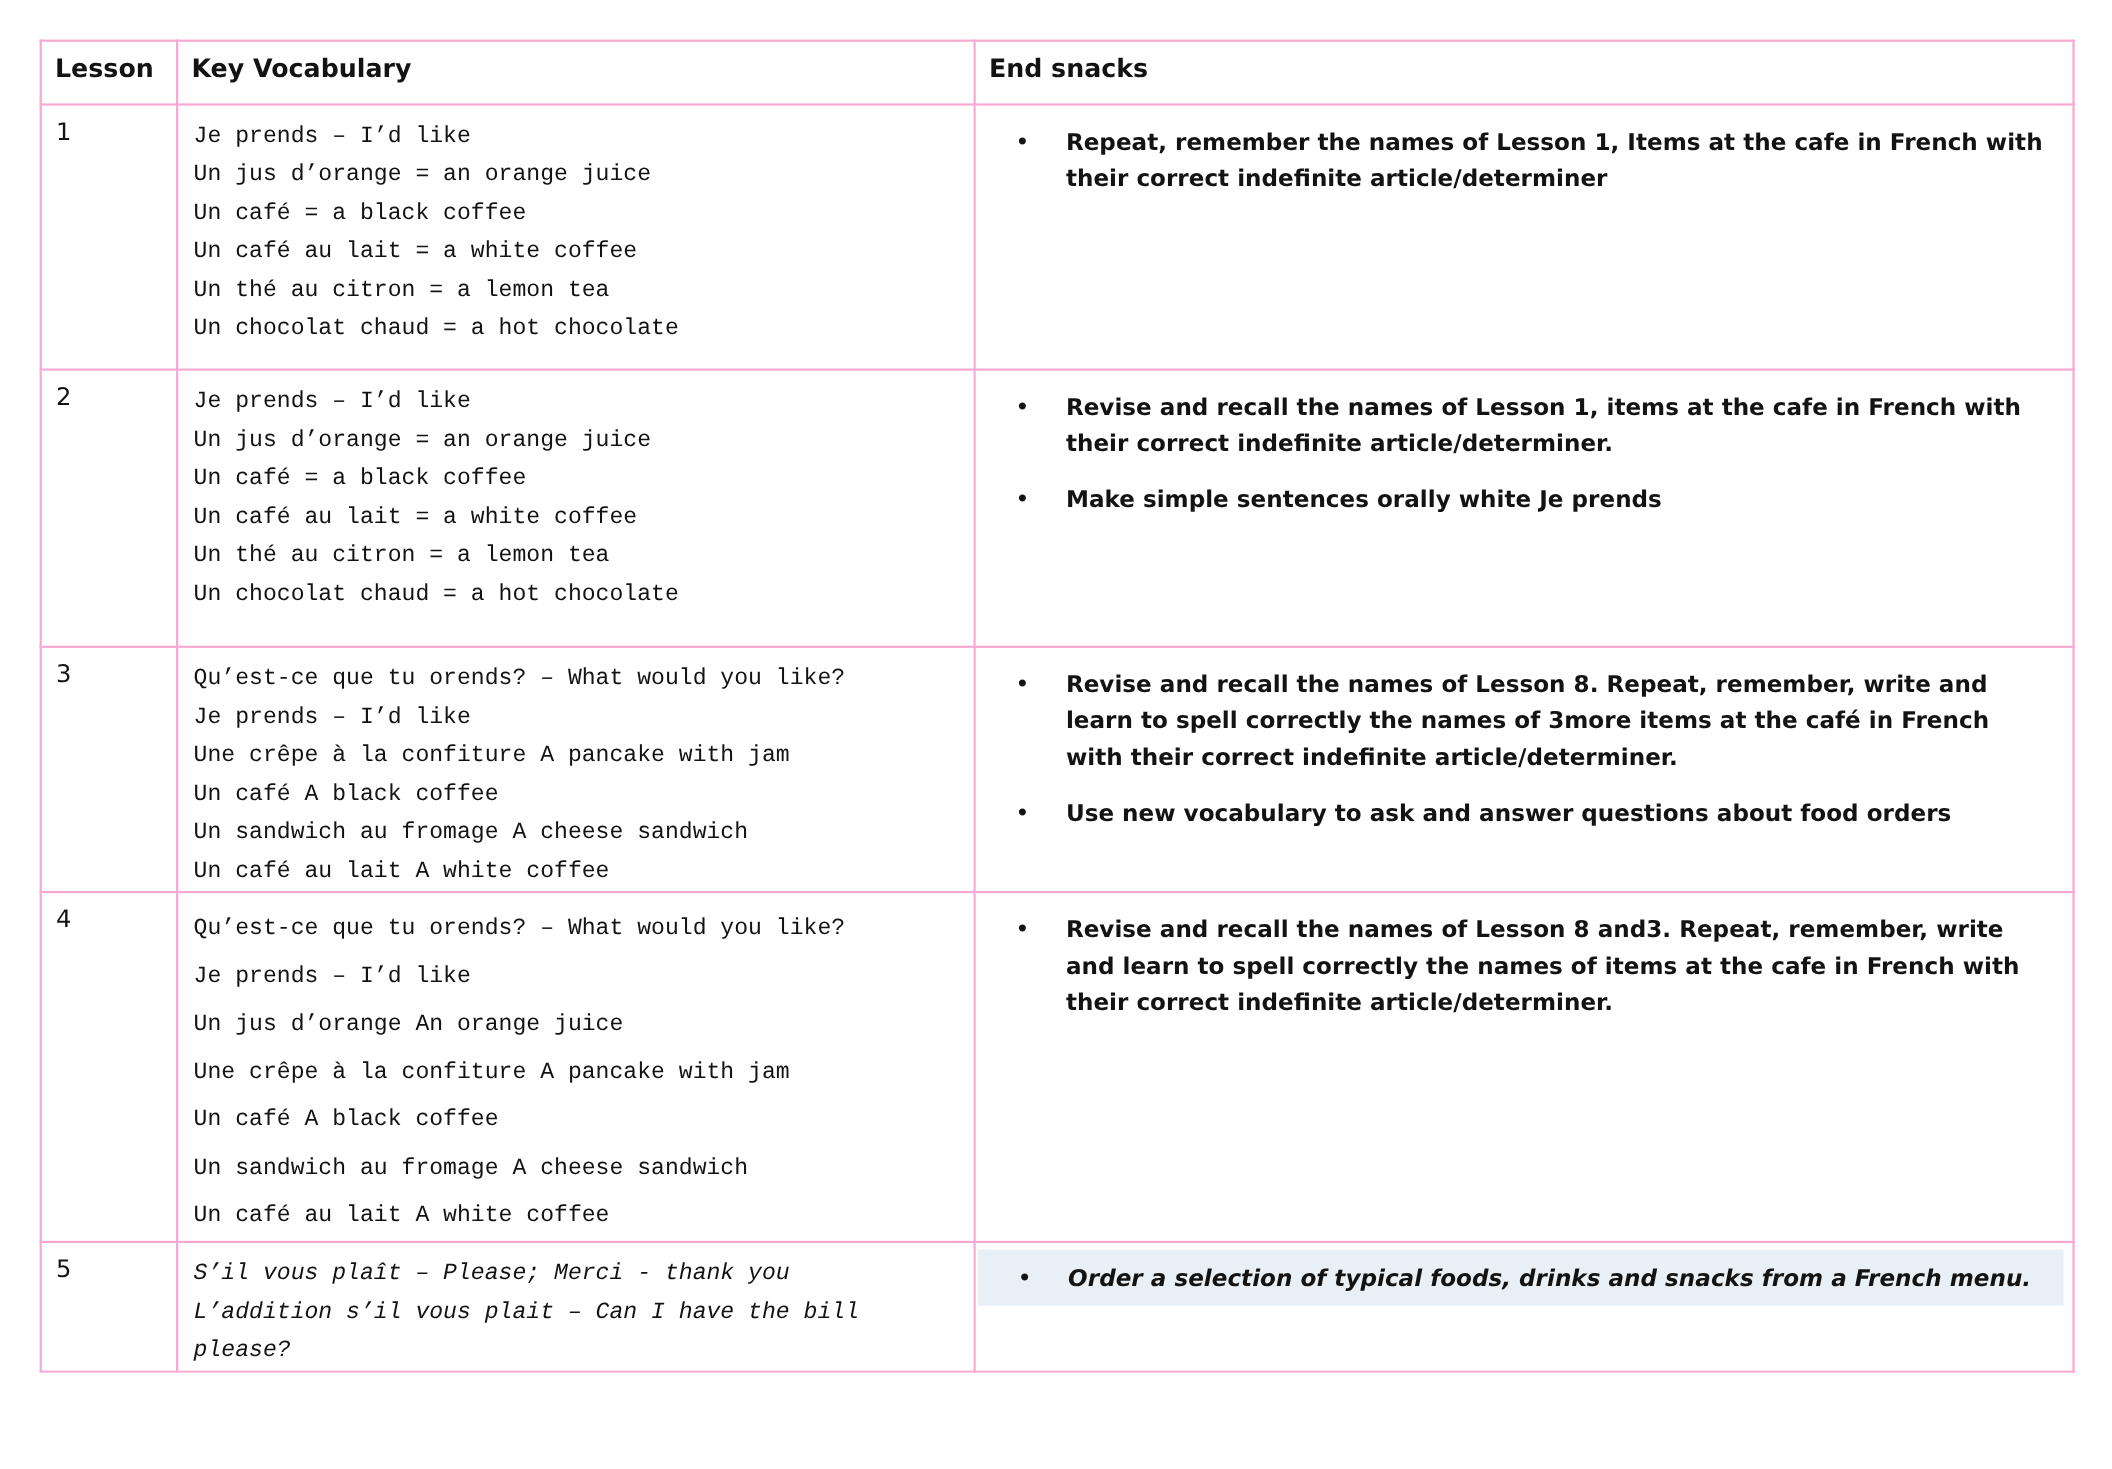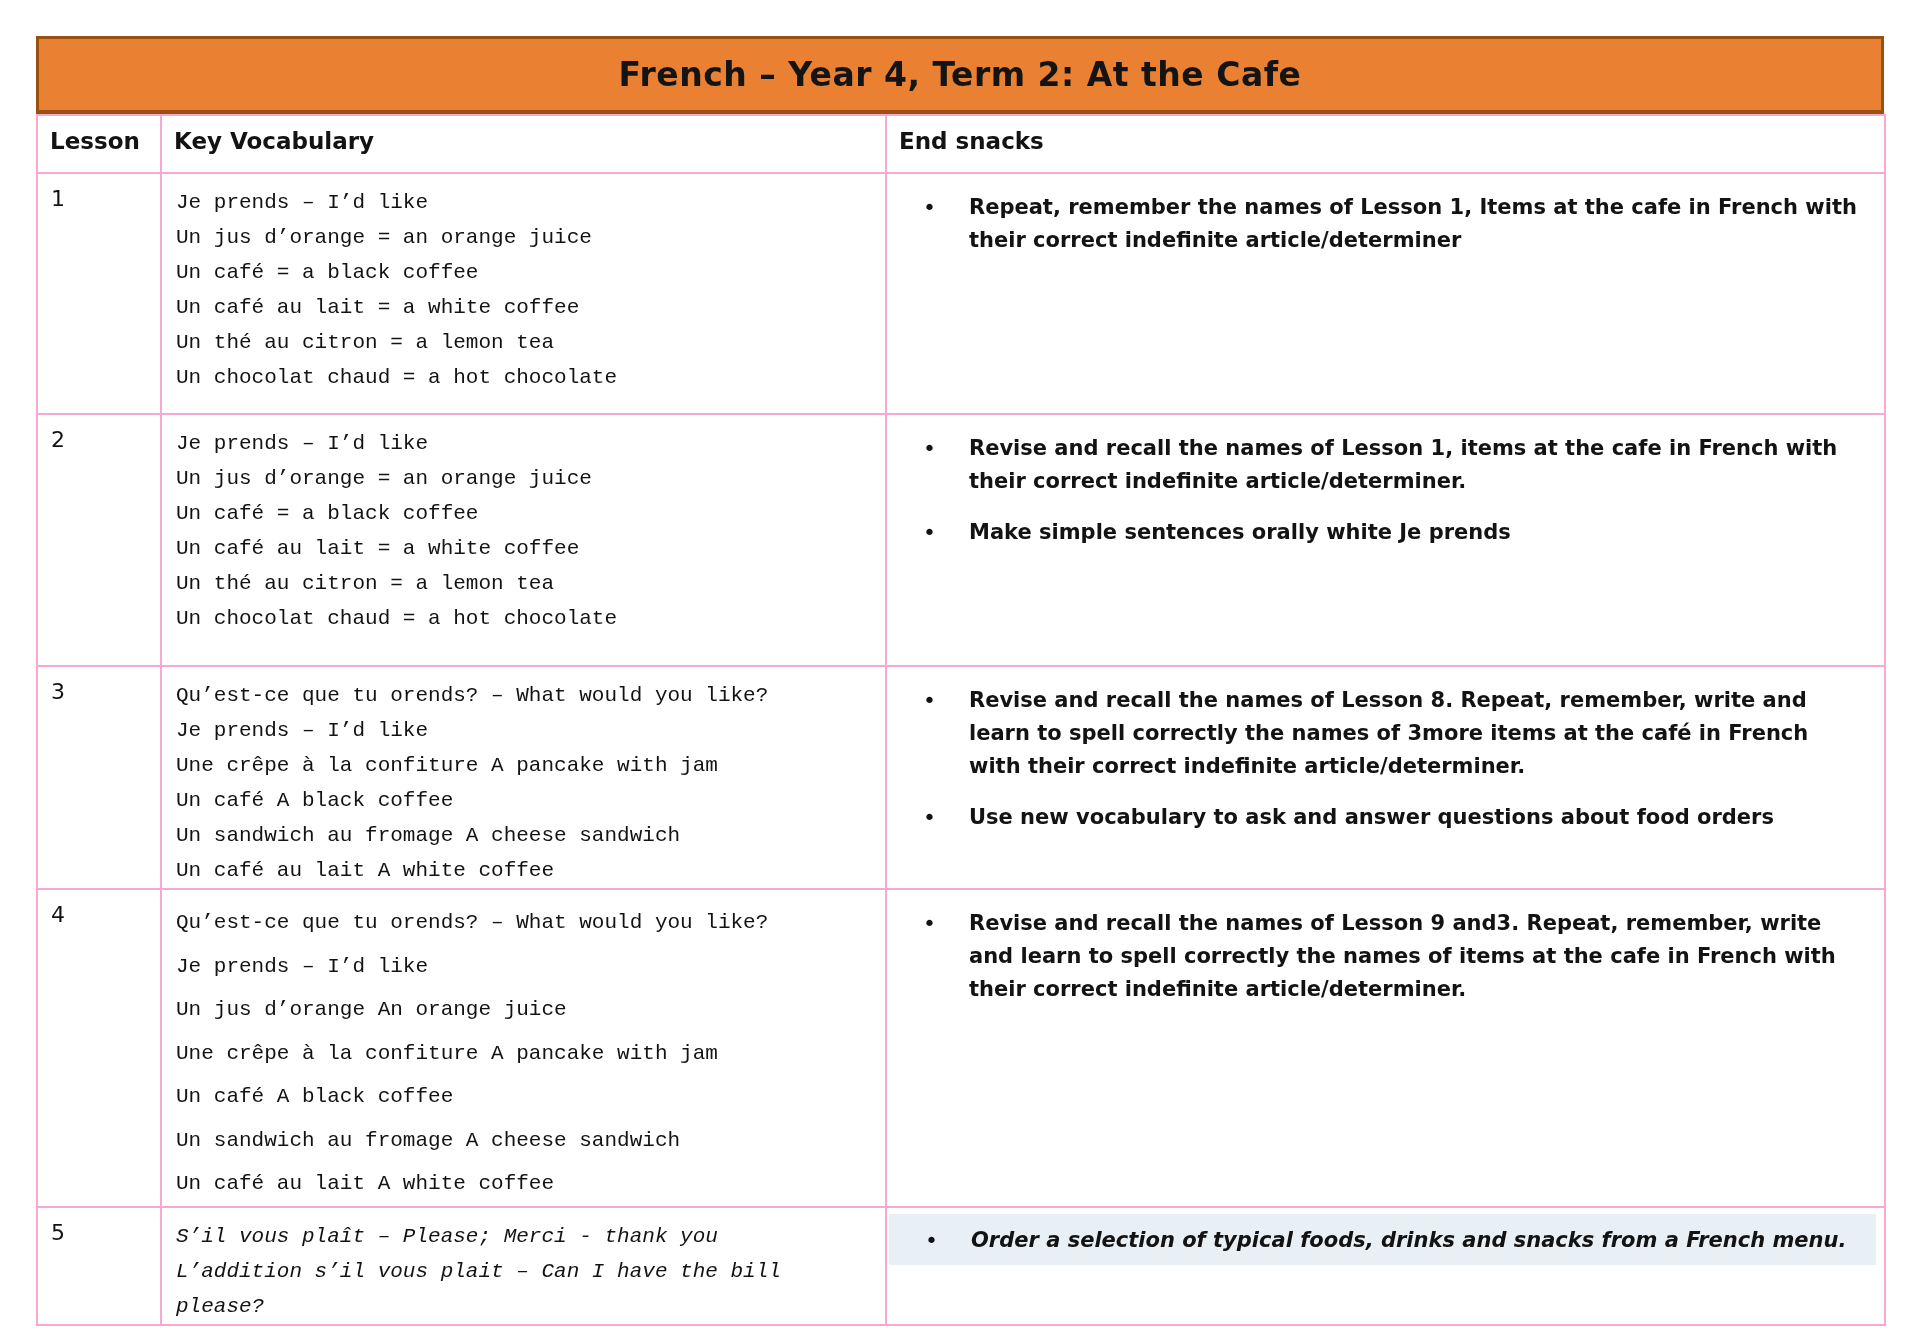--- a/index.html
+++ b/index.html
@@ -90,23 +90,20 @@
     padding: 10px 16px 8px 0;
     margin-left: 2px;
   }
   .hl .bullet-item { margin-bottom: 0; }
 </style>
 </head>
 <body>
 
 <div class="page">
 
-  <div class="title-bar">
-    <span class="title-text">French – Year 4, Term 2: At the Cafe</span>
-  </div>
 
   <table class="grid">
     <colgroup>
       <col class="c-lesson">
       <col class="c-vocab">
       <col class="c-end">
     </colgroup>
     <thead>
       <tr class="header-row">
         <th>Lesson</th>
@@ -185,21 +182,21 @@
           <div class="vline">Je prends – I’d like</div>
           <div class="vline">Un jus d’orange An orange juice</div>
           <div class="vline">Une crêpe à la confiture A pancake with jam</div>
           <div class="vline">Un café A black coffee</div>
           <div class="vline">Un sandwich au fromage A cheese sandwich</div>
           <div class="vline">Un café au lait A white coffee</div>
         </td>
         <td class="cell-end">
           <div class="bullet-item">
             <span class="bullet">•</span>
-            <span class="btext">Revise and recall the names of Lesson 9 and3. Repeat, remember, write and learn to spell correctly the names of items at the cafe in French with their correct indefinite article/determiner.</span>
+            <span class="btext">Revise and recall the names of Lesson 8 and3. Repeat, remember, write and learn to spell correctly the names of items at the cafe in French with their correct indefinite article/determiner.</span>
           </div>
         </td>
       </tr>
 
       <tr class="r5 italic-row">
         <td class="cell-lesson">5</td>
         <td class="cell-vocab">
           <div class="vline">S’il vous plaît – Please; Merci - thank you</div>
           <div class="vline">L’addition s’il vous plait – Can I have the bill please?</div>
         </td>

